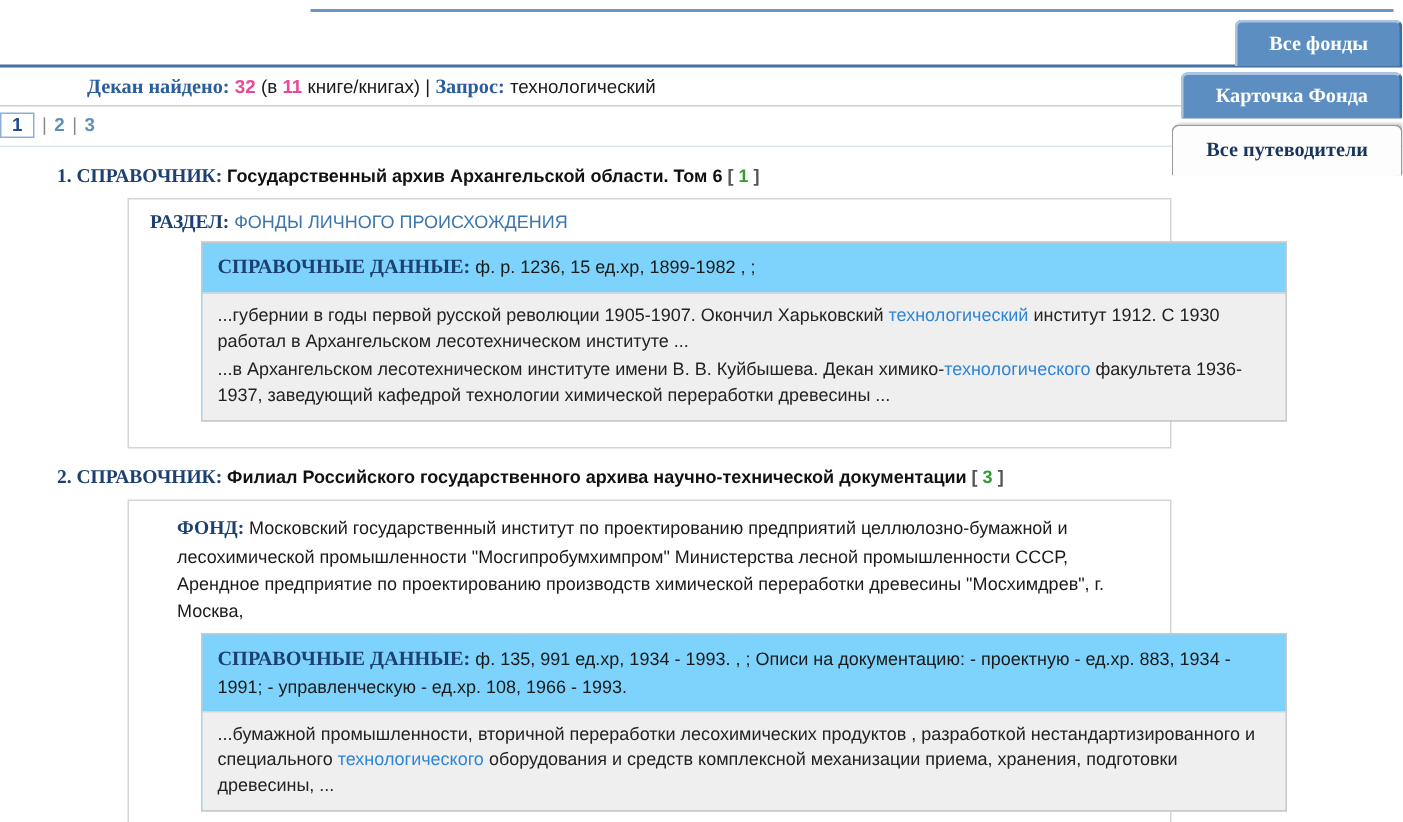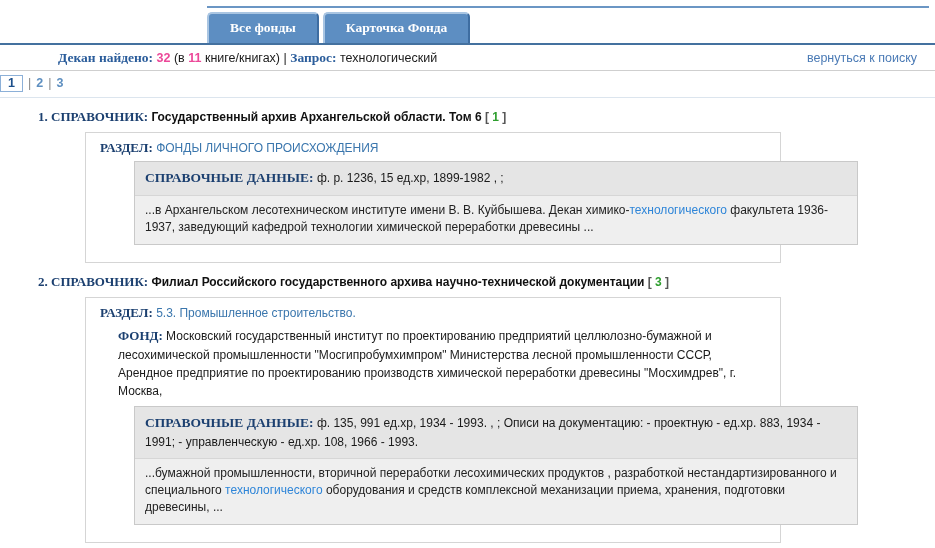--- a/index.html
+++ b/index.html
@@ -6,21 +6,21 @@
   html,body { background:#fff; }
   body {
     width:935px; height:548px; overflow:hidden; position:relative;
     font-family:"Liberation Sans", sans-serif; color:#1a1a1a;
   }
   .top-line { position:absolute; top:6px; left:207px; right:6px; height:2px; background:#6b96c4; }
 
   
   .tab-bar {
     padding:13px 0 0 207px; height:45px; display:flex; gap:4px; align-items:flex-end;
-    border-bottom:2px solid #44719f; position:relative;
+    border-bottom:2px solid #44719f; position:relative;flex-direction:column;
   }
   .tab {
     font-family:"Liberation Serif", serif; font-weight:bold; font-size:13.5px;
     color:#fff; background:#5d8ec2; cursor:pointer; white-space:nowrap;
     padding:6px 21px 7px; border-radius:5px 5px 0 0;
     border-top:2px solid #a9c5e2; border-left:2px solid #a9c5e2; border-right:2px solid #3e6da1;
   }
   .tab.active {
     background:#fdfdfd; color:#16365c;
     border:1px solid #9a9a9a; border-bottom:none;
@@ -55,35 +55,36 @@
   .brk { color:#555; font-weight:bold; }
   .cnt { color:#2e9e2e; font-weight:bold; }
 
   .obox {
     margin-left:47px; width:696px; border:1px solid #d5d5d5; background:#fff;
     padding:5px 0 8px 14px;
   }
   .razdel { margin:2px 0 5px; font-size:12px; }
   .razdel-link { color:#3a76ad; text-decoration:none; }
   .fond { margin:3px 30px 6px 18px; font-size:12px; line-height:1.5; }
-  .ibox { margin:5px 0 9px 34px; width:724px; border:1px solid #c9c9c9; background:#e5e5e5; }
+  .ibox { margin:5px 0 9px 34px; width:724px; border:1px solid #c9c9c9; background:#7dd3fc; }
   .databox { padding:6px 10px 7px; font-size:12px; line-height:1.5; }
   .databox .lbl { font-size:13.5px; }
   .snips { background:#efefef; border-top:1px solid #d6d6d6; padding:4px 10px 6px; font-size:12px; line-height:1.42; color:#222; }
   .snip { margin:2px 0; }
   .hl { color:#2e85d8; }
 </style>
 </head>
 <body>
 
 <div class="top-line"></div>
 
 <div class="tab-bar">
     <div class="tab">Все фонды</div>
     <div class="tab">Карточка Фонда</div>
+    <div class="tab active">Все путеводители</div>
   </div>
 
 <div class="resultbar">
   <div>
     <span class="slabel">Декан найдено:</span>
     <span class="num">32</span>
     <span>(в</span>
     <span class="num">11</span>
     <span>книге/книгах)</span>
     <span>|</span>
@@ -96,29 +97,29 @@
 <div class="pagebar"><span class="page-current">1</span><span class="page-sep">|</span><a class="page-link" href="#">2</a><span class="page-sep">|</span><a class="page-link" href="#">3</a></div>
 
 <div class="results">
     <div class="entry">
       <div class="entry-head"><span class="lbl">1. СПРАВОЧНИК: </span><span class="entry-title">Государственный архив Архангельской области. Том 6</span><span class="brk"> [ </span><span class="cnt">1</span><span class="brk"> ]</span></div>
       <div class="obox">
         <div class="razdel"><span class="lbl">РАЗДЕЛ: </span><a class="razdel-link" href="#">ФОНДЫ ЛИЧНОГО ПРОИСХОЖДЕНИЯ</a></div>
         <div class="ibox">
           <div class="databox"><span class="lbl">СПРАВОЧНЫЕ ДАННЫЕ: </span><span>ф. р. 1236, 15 ед.хр, 1899-1982 , ;</span></div>
           <div class="snips">
+            <div class="snip"><span>...губернии в  годы первой русской революции 1905-1907. Окончил Харьковский </span><span class="hl">технологический</span><span> институт 1912. С 1930 работал в Архангельском лесотехническом институте ...</span></div>
             <div class="snip"><span>...в  Архангельском лесотехническом институте имени В. В. Куйбышева. Декан химико-</span><span class="hl">технологического</span><span> факультета 1936-1937, заведующий кафедрой технологии химической переработки древесины ...</span></div>
           </div>
         </div>
       </div>
     </div>
     <div class="entry">
       <div class="entry-head"><span class="lbl">2. СПРАВОЧНИК: </span><span class="entry-title">Филиал Российского государственного архива научно-технической документации</span><span class="brk"> [ </span><span class="cnt">3</span><span class="brk"> ]</span></div>
       <div class="obox">
-        <div class="razdel"><span class="lbl">РАЗДЕЛ: </span><a class="razdel-link" href="#">5.3. Промышленное строительство.</a></div>
         <div class="fond"><span class="lbl">ФОНД: </span><span>Московский государственный институт по проектированию предприятий целлюлозно-бумажной и лесохимической промышленности "Мосгипробумхимпром" Министерства лесной промышленности СССР, Арендное предприятие по проектированию производств химической переработки древесины "Мосхимдрев", г. Москва,</span></div>
         <div class="ibox">
           <div class="databox"><span class="lbl">СПРАВОЧНЫЕ ДАННЫЕ: </span><span>ф. 135, 991 ед.хр, 1934 - 1993. , ; Описи на документацию: - проектную - ед.хр. 883, 1934 - 1991; - управленческую - ед.хр. 108, 1966 - 1993.</span></div>
           <div class="snips">
             <div class="snip"><span>...бумажной промышленности, вторичной переработки лесохимических продуктов , разработкой нестандартизированного и специального </span><span class="hl">технологического</span><span> оборудования и средств комплексной механизации приема, хранения, подготовки древесины, ...</span></div>
           </div>
         </div>
       </div>
     </div>
   </div>

